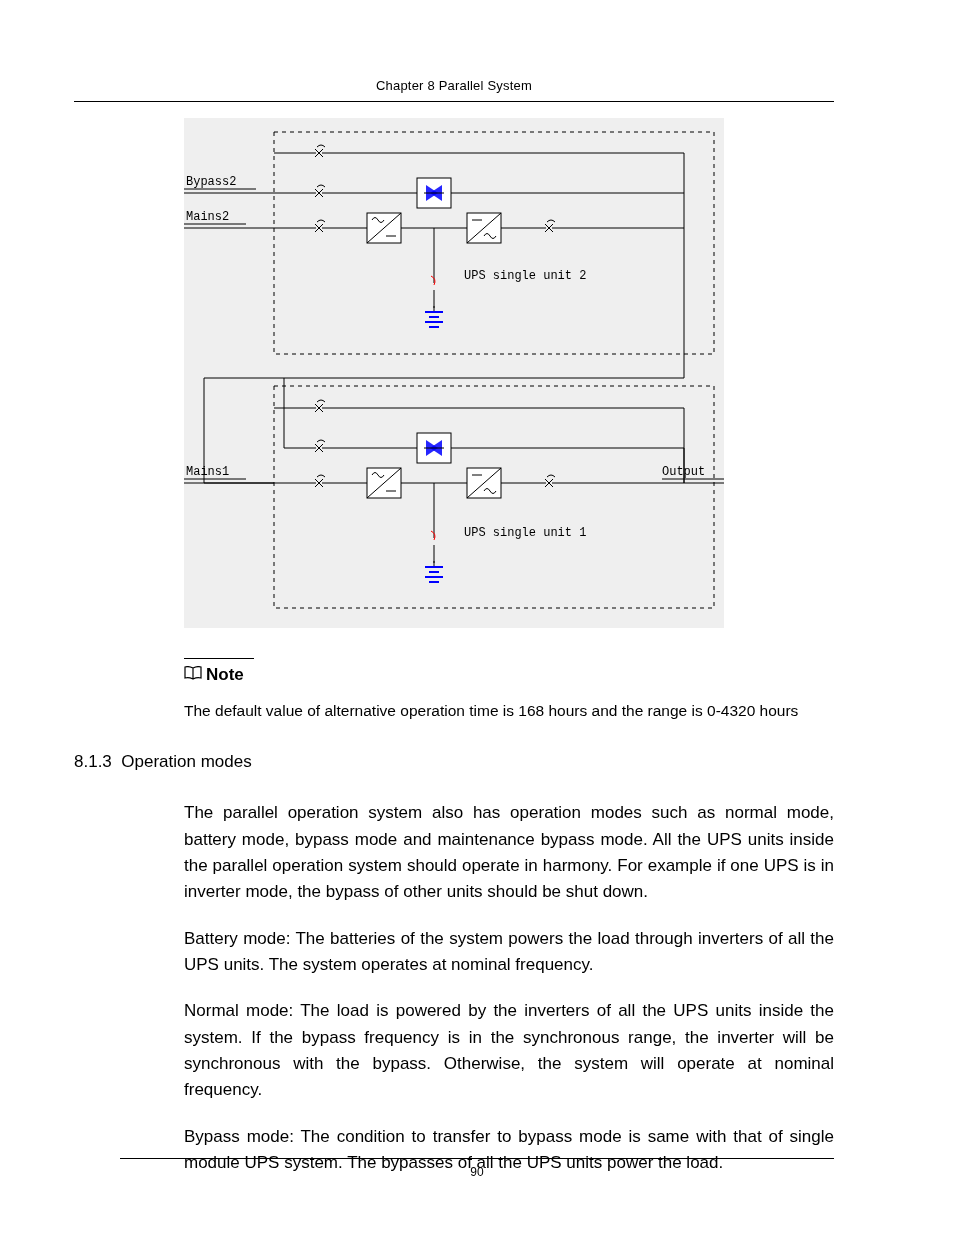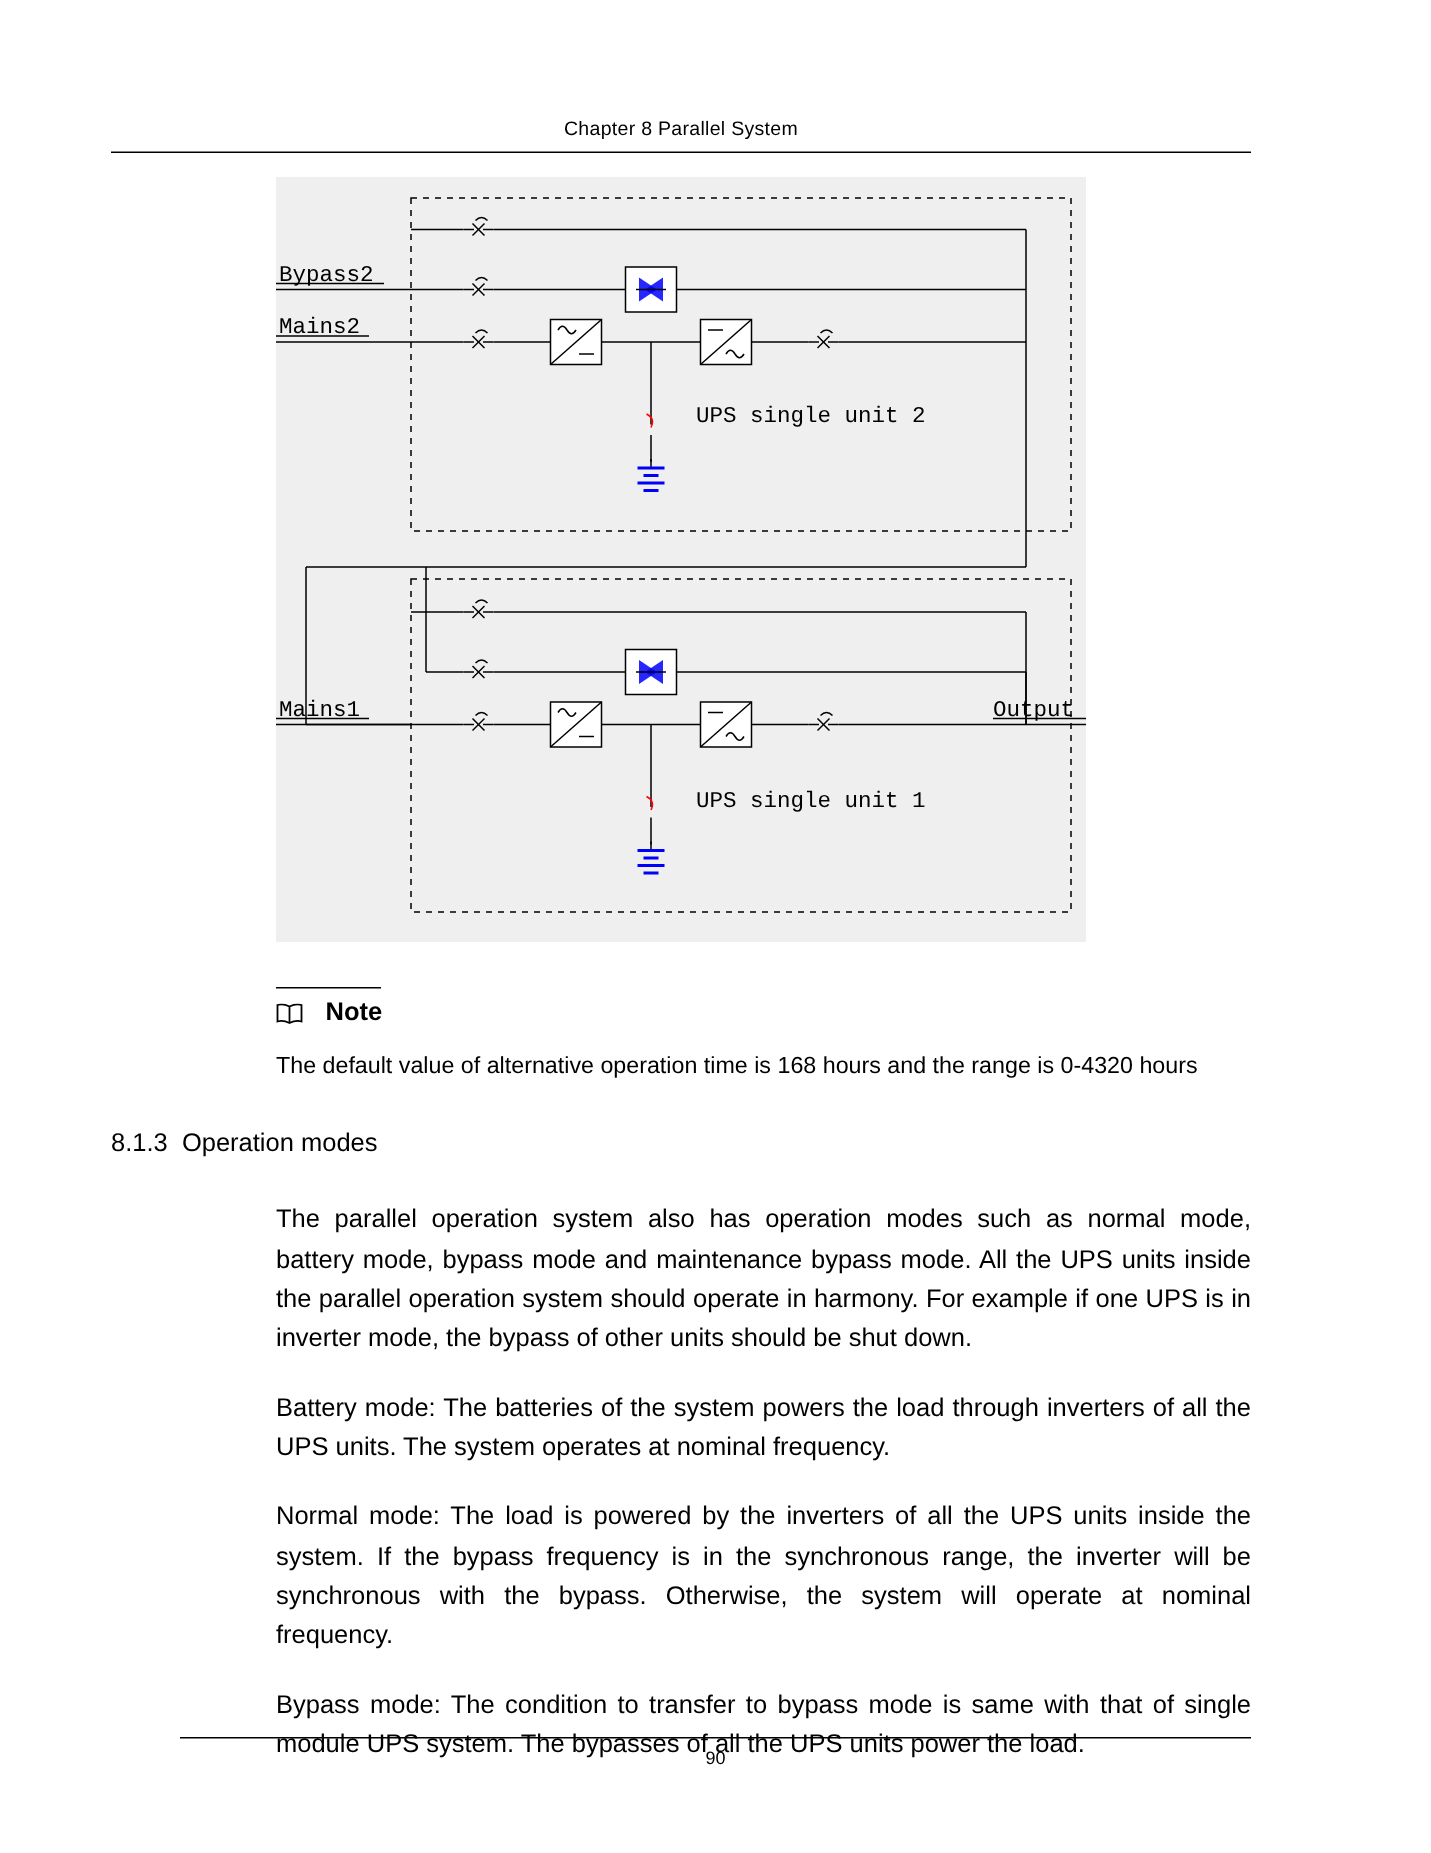--- a/index.html
+++ b/index.html
@@ -35,21 +35,21 @@
     position: relative;
   }
   .figure-area svg {
     position: absolute;
     inset: 0;
     display: block;
   }
   .monolabel {
     position: absolute;
     font-family: "Courier New", monospace;
-    font-size: 15px;
+    font-size: 12px;
     line-height: 1;
     white-space: nowrap;
   }
   .caption {
     text-align: center;
     font-size: 13px;
     margin-top: 14px;
   }
   .note-block {
     margin-top: 30px;
@@ -58,22 +58,21 @@
   .note-rule {
     width: 70px;
     border: 0;
     border-top: 1px solid #000;
     margin: 0 0 6px 0;
   }
   .note-head {
     font-weight: bold;
     font-size: 17px;
     display: flex;
-    align-items: center;
-    gap: 15px;
+    gap: 4px;
     margin-bottom: 14px;
   }
   .note-icon {
     width: 18px;
     height: 14px;
     display: inline-block;
   }
   .note-text {
     font-size: 15.5px;
     line-height: 1.5;

